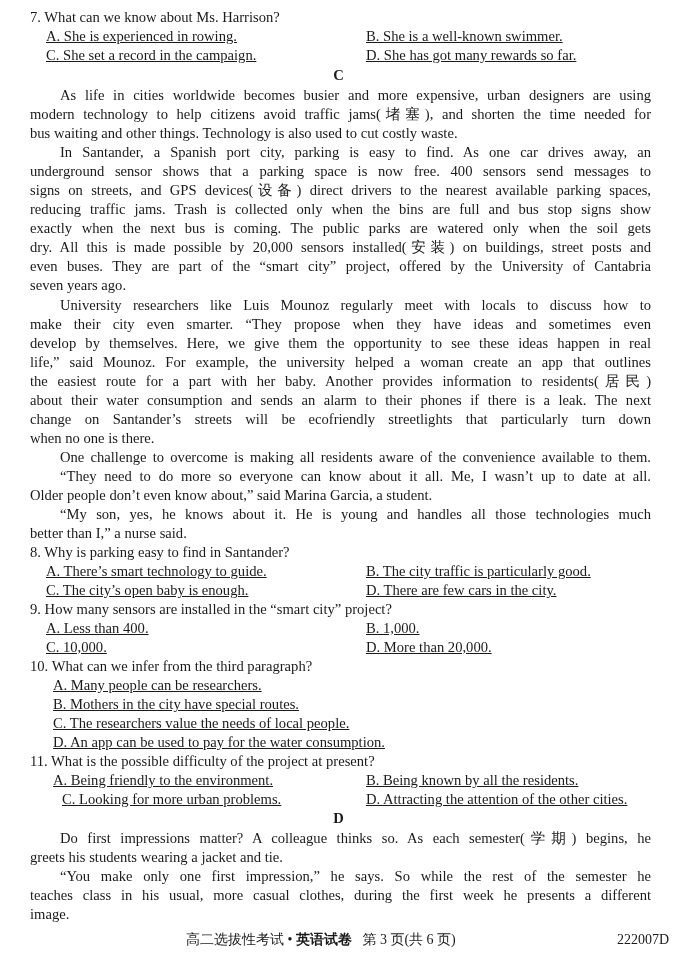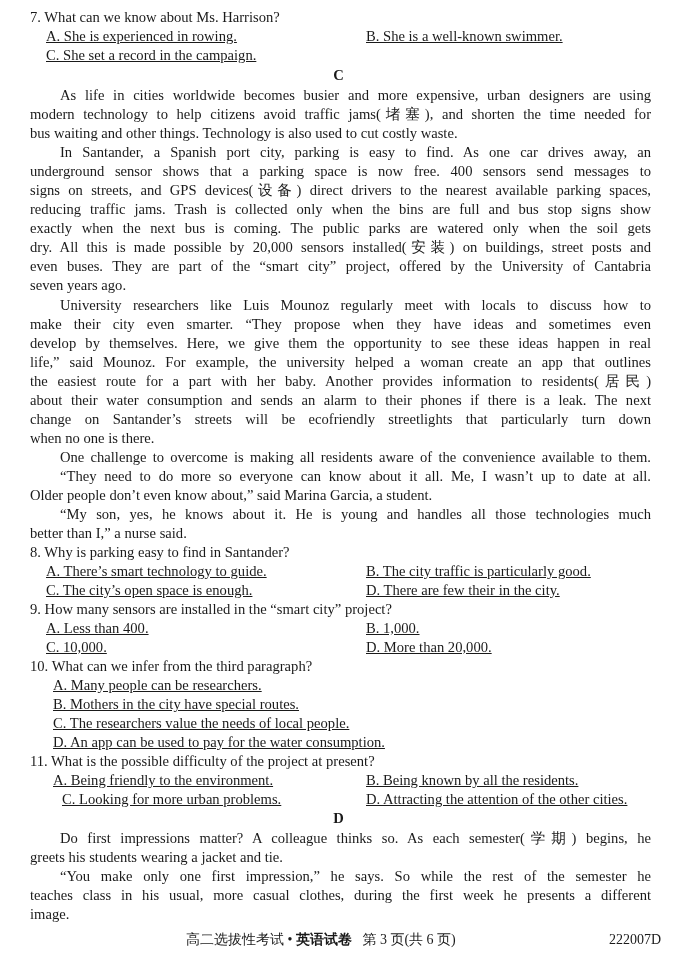--- a/index.html
+++ b/index.html
@@ -9,32 +9,33 @@
     color: #1a1a1a; font-size: 14.6px;
   }
   .page { position: absolute; left: 0; top: 0; width: 677px; height: 963px; }
   .line { position: absolute; left: 30px; width: 621px; white-space: nowrap; line-height: 19px; }
   .just { text-align: justify; text-align-last: justify; }
   .indent { padding-left: 30px; width: 591px; }
   .opt { position: absolute; white-space: nowrap; line-height: 19px; text-decoration: underline; }
   .heading { position: absolute; left: 0; width: 677px; text-align: center; font-weight: bold; line-height: 19px; }
   .footer { position: absolute; top: 930px; left: 0; width: 677px; line-height: 19px; font-size: 14px; }
   .footer .center { position: absolute; left: 186px; white-space: nowrap; }
-  .footer .code { position: absolute; right: 16px; white-space: nowrap; margin-left: 44px; }
+  .footer .code { position: absolute; right: 8px; white-space: nowrap; margin-left: 44px; }
   .bold { font-weight: bold; }
 </style>
 </head>
 <body>
 
 <div class="page">
 
   <div class="line" style="top:8px">7. What can we know about Ms. Harrison?</div>
   <div class="opt" style="top:27px;left:46px">A. She is experienced in rowing.</div>
   <div class="opt" style="top:27px;left:366px">B. She is a well-known swimmer.</div>
   <div class="opt" style="top:46px;left:46px">C. She set a record in the campaign.</div>
+  <div class="opt" style="top:46px;left:366px">D. She has got many rewards so far.</div>
 
   <div class="heading" style="top:66px">C</div>
 
   <div class="line just indent" style="top:86px">As life in cities worldwide becomes busier and more expensive, urban designers are using</div>
   <div class="line just" style="top:105px">modern technology to help citizens avoid traffic jams(堵塞), and shorten the time needed for</div>
   <div class="line" style="top:124px">bus waiting and other things. Technology is also used to cut costly waste.</div>
 
   <div class="line just indent" style="top:143px">In Santander, a Spanish port city, parking is easy to find. As one car drives away, an</div>
   <div class="line just" style="top:162px">underground sensor shows that a parking space is now free. 400 sensors send messages to</div>
   <div class="line just" style="top:181px">signs on streets, and GPS devices(设备) direct drivers to the nearest available parking spaces,</div>
@@ -55,22 +56,22 @@
 
   <div class="line just indent" style="top:448px">One challenge to overcome is making all residents aware of the convenience available to them.</div>
   <div class="line just indent" style="top:467px">“They need to do more so everyone can know about it all. Me, I wasn’t up to date at all.</div>
   <div class="line" style="top:486px">Older people don’t even know about,” said Marina Garcia, a student.</div>
   <div class="line just indent" style="top:505px">“My son, yes, he knows about it. He is young and handles all those technologies much</div>
   <div class="line" style="top:524px">better than I,” a nurse said.</div>
 
   <div class="line" style="top:543px">8. Why is parking easy to find in Santander?</div>
   <div class="opt" style="top:562px;left:46px">A. There’s smart technology to guide.</div>
   <div class="opt" style="top:562px;left:366px">B. The city traffic is particularly good.</div>
-  <div class="opt" style="top:581px;left:46px">C. The city’s open space is enough.</div>
-  <div class="opt" style="top:581px;left:366px">D. There are few their in the city.</div>
+  <div class="opt" style="top:581px;left:46px">C. The city’s open baby is enough.</div>
+  <div class="opt" style="top:581px;left:366px">D. There are few cars in the city.</div>
 
   <div class="line" style="top:600px">9. How many sensors are installed in the “smart city” project?</div>
   <div class="opt" style="top:619px;left:46px">A. Less than 400.</div>
   <div class="opt" style="top:619px;left:366px">B. 1,000.</div>
   <div class="opt" style="top:638px;left:46px">C. 10,000.</div>
   <div class="opt" style="top:638px;left:366px">D. More than 20,000.</div>
 
   <div class="line" style="top:657px">10. What can we infer from the third paragraph?</div>
   <div class="opt" style="top:695px;left:53px">B. Mothers in the city have special routes.</div>
   <div class="opt" style="top:676px;left:53px">A. Many people can be researchers.</div>

